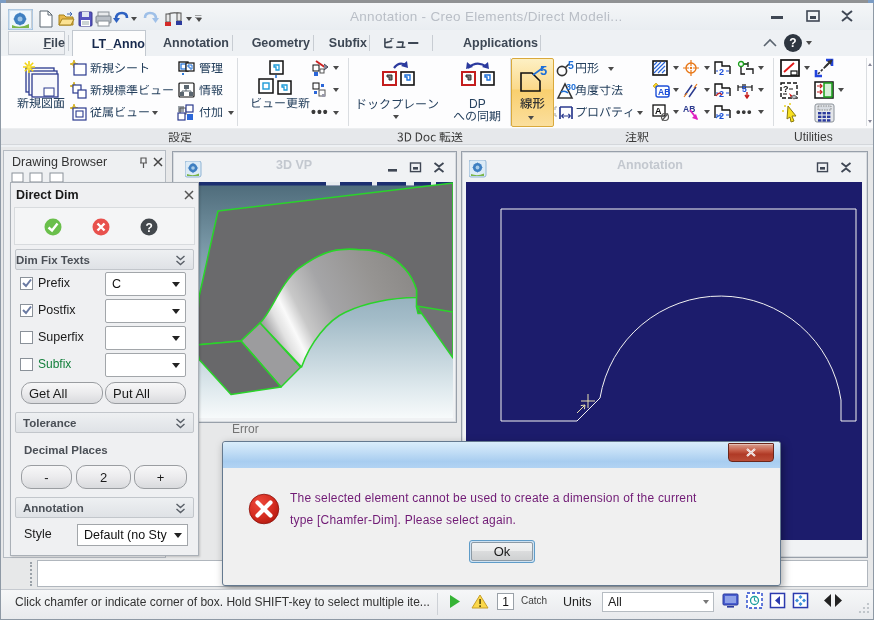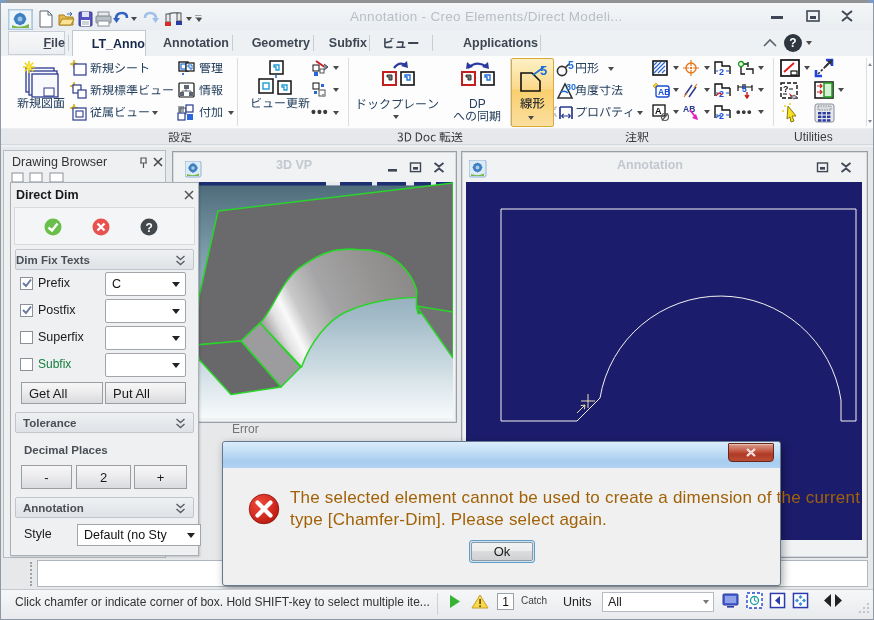--- a/index.html
+++ b/index.html
@@ -13,21 +13,21 @@
 .ribbon{position:absolute;left:1px;top:56px;width:872px;height:72px;background:#fdfdfe}
 .rsep{position:absolute;top:58px;height:68px;width:1px;background:#dadde1}
 .glabels{position:absolute;left:1px;top:128px;width:872px;height:17px;background:#e6e8eb;border-top:1px solid #eceef0;border-bottom:1px solid #d4d7db}
 .mdi{position:absolute;left:1px;top:147px;width:872px;height:442px;background:#e7e8e9}
 .car{position:absolute;width:0;height:0;border-left:3.5px solid transparent;border-right:3.5px solid transparent;border-top:4px solid #4a4a4a}
 .caret{display:inline-block;width:0;height:0;border-left:3.5px solid transparent;border-right:3.5px solid transparent;border-top:4px solid #4a4a4a}
 .win{position:absolute;background:#f0f2f4;border:1px solid #98a0aa;box-shadow:0 0 0 1px #d7dbdf inset}
 .wtitle{position:absolute;font-size:12.5px;font-weight:bold;color:#c3c8cf}
 .panel{position:absolute;background:#f1f2f4;border:1px solid #b6bcc3}
 .hdrbox{position:absolute;background:linear-gradient(#eef0f2,#dfe2e6);border:1px solid #c2c6cb;border-radius:2px;font-size:11.5px;font-weight:bold;color:#4a4f56}
-.btn{position:absolute;background:linear-gradient(#f7f7f8,#ebebed 50%,#d9dadd);border:1px solid #9a9da1;border-radius:0;text-align:center;font-size:13px;color:#1a1a1a}
+.btn{position:absolute;background:linear-gradient(#f7f7f8,#ebebed 50%,#d9dadd);border:1px solid #9a9da1;border-radius:10px;text-align:center;font-size:13px;color:#1a1a1a}
 .combo{position:absolute;background:#fff;border:1px solid #a2a6aa;font-size:12.5px;color:#111}
 .comboarrow{position:absolute;right:5px;top:50%;margin-top:-2px;width:0;height:0;border-left:4px solid transparent;border-right:4px solid transparent;border-top:5px solid #222}
 .cb{position:absolute;width:13px;height:13px;background:#fff;border:1px solid #8a9199}
 </style></head><body>
 <div class="app"></div>
 <div class="ab" style="left:0;top:0;width:874px;height:3px;background:#909294"></div>
 <div class="ab" style="left:0;top:0;width:6px;height:3px;background:#7b9cc4"></div>
 <div class="ab" style="left:868px;top:0;width:6px;height:3px;background:#7b9cc4"></div>
 <div class="titlebar"></div>
 <div class="titletext">Annotation - Creo Elements/Direct Modeli...</div>
@@ -547,21 +547,21 @@
       <path d="M1.5 1 L5.5 4.5 L9.5 1 M1.5 6 L5.5 9.5 L9.5 6" stroke="#5a6068" stroke-width="1.4" fill="none"></path>
     </svg></div>
 <div class="ab" style="left:24px;top:444px;font-size:11.5px;font-weight:bold;color:#4a4f56">Decimal Places</div>
 <div class="btn" style="left:21px;top:465px;width:51px;height:24px;line-height:23px">-</div>
 <div class="btn" style="left:76px;top:465px;width:55px;height:24px;line-height:23px">2</div>
 <div class="btn" style="left:134px;top:465px;width:53px;height:24px;line-height:23px">+</div>
 <div class="hdrbox" style="left:15px;top:497px;width:179px;height:21px;line-height:20px"><span style="margin-left:7px">Annotation</span><svg class="ab" style="right:7px;top:5px" width="11" height="11">
       <path d="M1.5 1 L5.5 4.5 L9.5 1 M1.5 6 L5.5 9.5 L9.5 6" stroke="#5a6068" stroke-width="1.4" fill="none"></path>
     </svg></div>
 <div class="ab" style="left:24px;top:527px;font-size:12.5px;color:#1a1a1a">Style</div>
-<div class="combo" style="left:77px;top:524px;width:124px;height:22px;line-height:21px;overflow:hidden"><span style="margin-left:6px">Default (no Sty</span><span class="comboarrow"></span></div>
+<div class="combo" style="left:77px;top:524px;width:111px;height:22px;line-height:21px;overflow:hidden"><span style="margin-left:6px">Default (no Sty</span><span class="comboarrow"></span></div>
 
 <div class="ab" style="left:30px;top:562px;width:4px;height:24px;border-left:2px dotted #9aa1a8"></div>
 <div class="ab" style="left:37px;top:560px;width:831px;height:27px;background:#fff;border:1px solid #b0b6bd"></div>
 
 <div class="ab" style="left:222px;top:441px;width:559px;height:145px;background:#f0f0f0;border:1px solid #64798f;border-radius:3px;box-shadow:2px 3px 8px rgba(0,0,0,0.35)"></div>
 <div class="ab" style="left:223px;top:442px;width:557px;height:26px;background:linear-gradient(180deg,#daedfb 0%,#c4dff6 35%,#a8cdf0 75%,#b2d3f3 100%);border-radius:3px 3px 0 0"></div>
 <div class="ab" style="left:232px;top:422px;font-size:12px;color:#737373">Error</div>
 <div class="ab" style="left:728px;top:443px;width:46px;height:19px;background:linear-gradient(#d99f90,#c55b45 40%,#b03a26 60%,#bb4d37);border:1px solid #6b261a;border-radius:1px 1px 4px 4px;box-shadow:0 1px 0 rgba(255,255,255,0.35) inset"></div>
 <svg class="ab" style="left:745px;top:447px" width="12" height="11">
     <path d="M2 2 L10 9 M10 2 L2 9" stroke="#fff" stroke-width="2.2"></path>
@@ -574,21 +574,21 @@
         <stop offset="0" stop-color="#ee4a3c"></stop>
         <stop offset="0.55" stop-color="#d32b1f"></stop>
         <stop offset="1" stop-color="#a31208"></stop>
       </radialGradient>
     </defs>
  <circle cx="17" cy="17" r="16" fill="#eceef0"></circle>
  <circle cx="17" cy="17" r="14.8" fill="url(#redg)"></circle>
  <circle cx="17" cy="17" r="14.8" fill="none" stroke="#8e120a" stroke-width="0.8"></circle>
  <path d="M10.5 10.5 L23.5 23.5 M23.5 10.5 L10.5 23.5" stroke="#fff" stroke-width="4.2" stroke-linecap="round"></path>
 </svg>
-<div class="ab" style="left:290px;top:487px;font-size:17px;color:#a16207;line-height:22.4px;letter-spacing:0.2px">The selected element cannot be used to create a dimension of the current<br>type [Chamfer-Dim]. Please select again.</div>
+<div class="ab" style="left:290px;top:487px;font-size:12px;color:#701a75;line-height:22.4px;letter-spacing:0.2px">The selected element cannot be used to create a dimension of the current<br>type [Chamfer-Dim]. Please select again.</div>
 <div class="ab" style="left:469px;top:540px;width:66px;height:23px;background:#cfe2f2;border:1px solid #5f9cc8;border-radius:3px"></div>
 <div class="ab" style="left:471px;top:542px;width:62px;height:19px;background:linear-gradient(#f1f2f3,#ebecec 45%,#dbdcdd 50%,#cfd1d2);border:1px solid #8c9aa5;border-radius:2px;text-align:center;line-height:18px;font-size:13px;color:#1a1a1a">Ok</div>
 
 <div class="ab" style="left:1px;top:589px;width:872px;height:30px;background:linear-gradient(#f6f7f8,#e8eaed);border-top:1px solid #c6cad0"></div>
 <div class="ab" style="left:15px;top:595px;font-size:12px;color:#333">Click chamfer or indicate corner of box. Hold SHIFT-key to select multiple ite...</div>
 <div class="ab" style="left:437px;top:593px;width:1px;height:22px;background:#cdd1d6"></div>
 <svg class="ab" style="left:448px;top:594px" width="14" height="15">
     <path d="M2 1 L12 7.5 L2 14 Z" fill="#35b335"></path>
   </svg>
 <svg class="ab" style="left:471px;top:594px" width="18" height="15">

